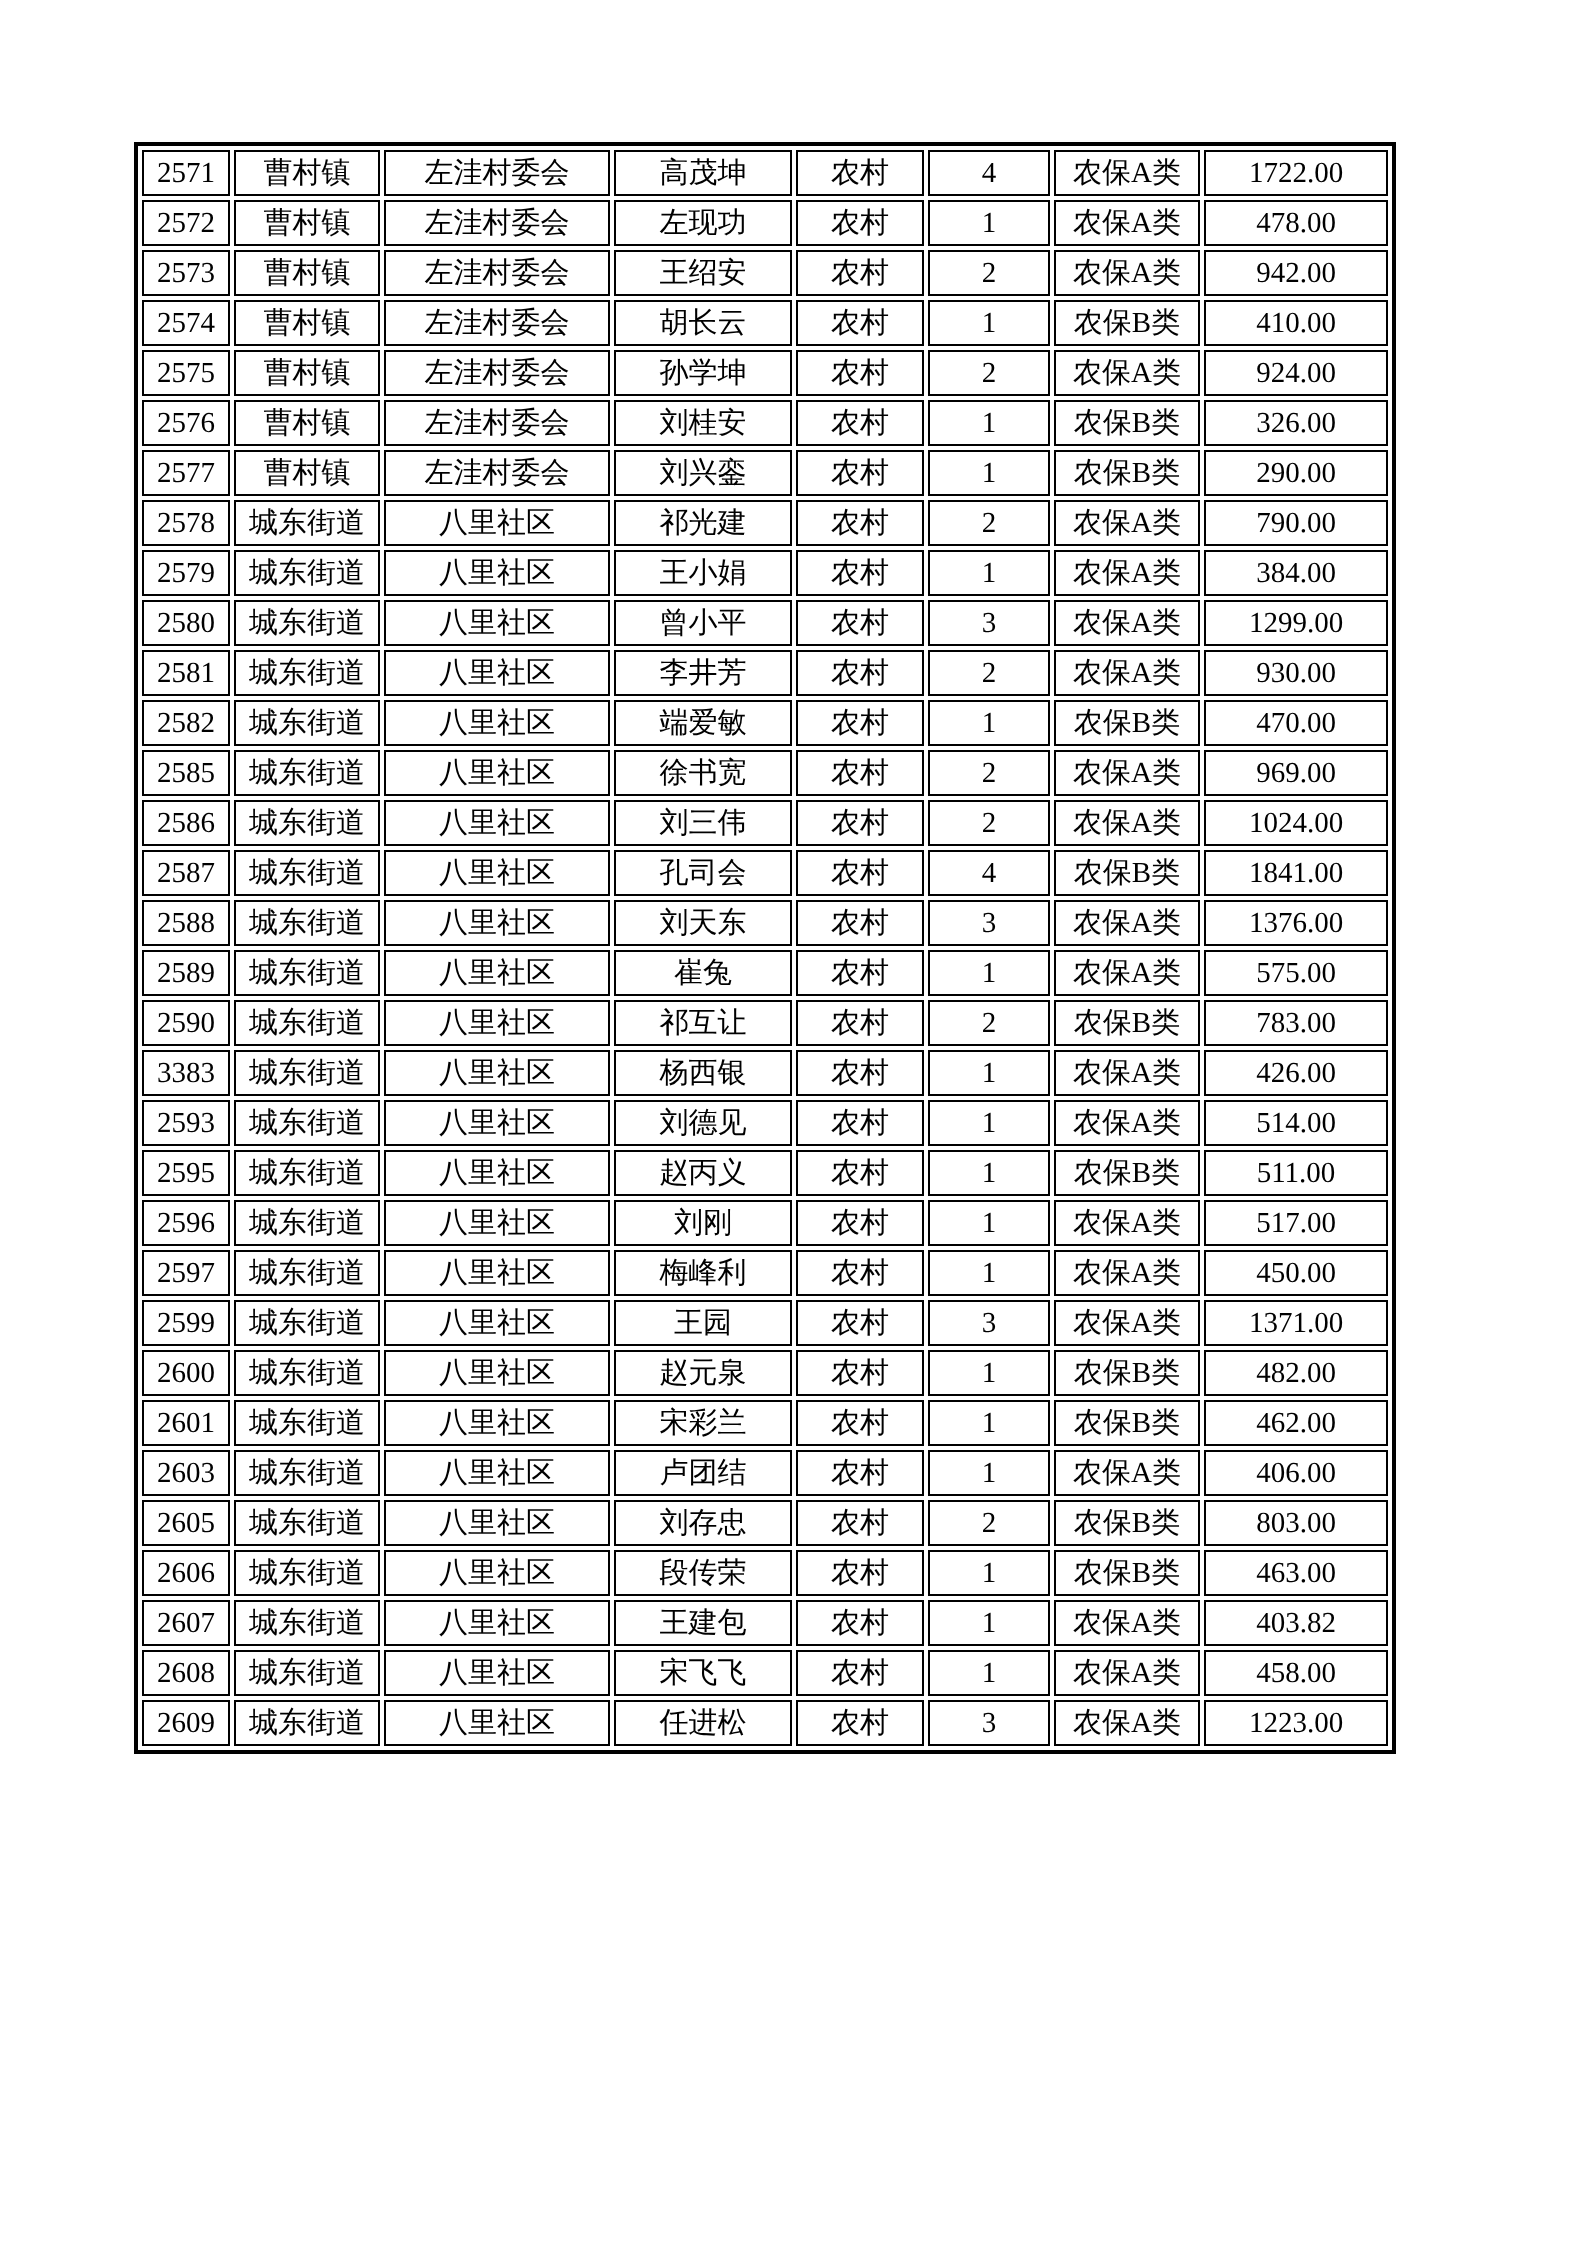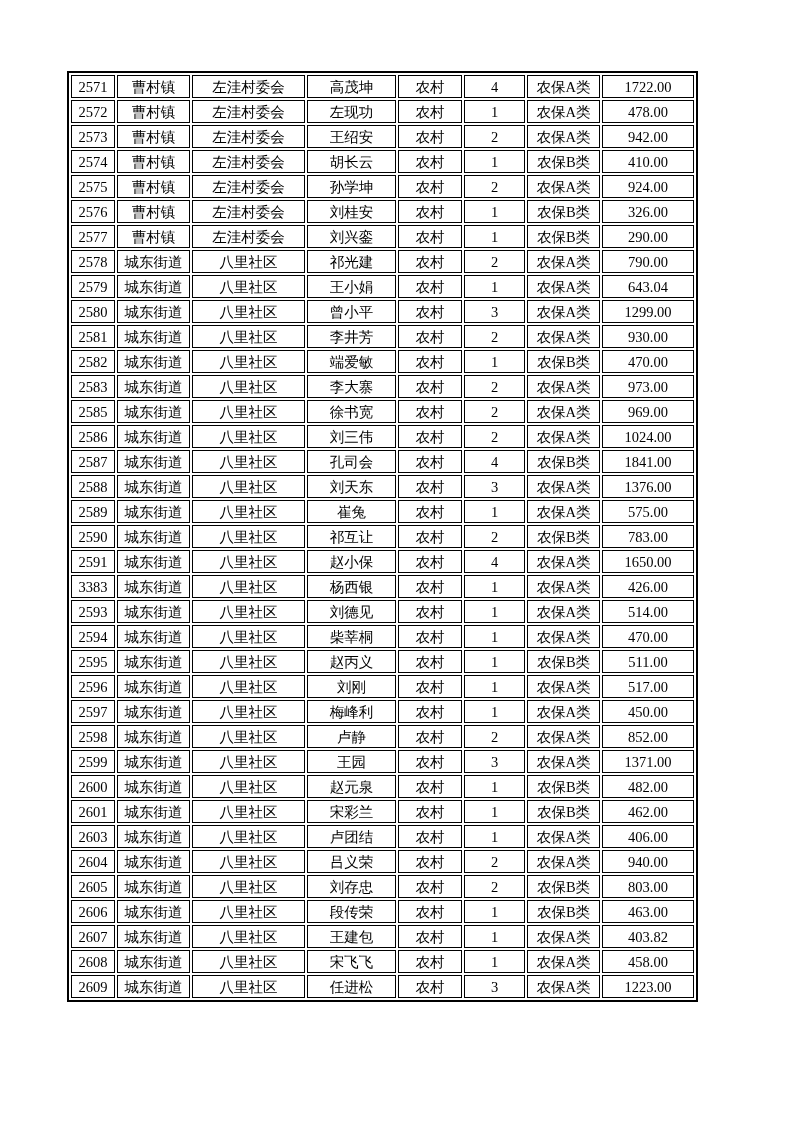--- a/index.html
+++ b/index.html
@@ -135,21 +135,21 @@
           <td>790.00</td>
         </tr>
         <tr>
           <td>2579</td>
           <td>城东街道</td>
           <td>八里社区</td>
           <td>王小娟</td>
           <td>农村</td>
           <td>1</td>
           <td>农保A类</td>
-          <td>643.04</td>
+          <td>384.00</td>
         </tr>
         <tr>
           <td>2580</td>
           <td>城东街道</td>
           <td>八里社区</td>
           <td>曾小平</td>
           <td>农村</td>
           <td>3</td>
           <td>农保A类</td>
           <td>1299.00</td>
@@ -168,30 +168,20 @@
           <td>2582</td>
           <td>城东街道</td>
           <td>八里社区</td>
           <td>端爱敏</td>
           <td>农村</td>
           <td>1</td>
           <td>农保B类</td>
           <td>470.00</td>
         </tr>
         <tr>
-          <td>2583</td>
-          <td>城东街道</td>
-          <td>八里社区</td>
-          <td>李大寨</td>
-          <td>农村</td>
-          <td>2</td>
-          <td>农保A类</td>
-          <td>973.00</td>
-        </tr>
-        <tr>
           <td>2585</td>
           <td>城东街道</td>
           <td>八里社区</td>
           <td>徐书宽</td>
           <td>农村</td>
           <td>2</td>
           <td>农保A类</td>
           <td>969.00</td>
         </tr>
         <tr>
@@ -238,60 +228,40 @@
           <td>2590</td>
           <td>城东街道</td>
           <td>八里社区</td>
           <td>祁互让</td>
           <td>农村</td>
           <td>2</td>
           <td>农保B类</td>
           <td>783.00</td>
         </tr>
         <tr>
-          <td>2591</td>
-          <td>城东街道</td>
-          <td>八里社区</td>
-          <td>赵小保</td>
-          <td>农村</td>
-          <td>4</td>
-          <td>农保A类</td>
-          <td>1650.00</td>
-        </tr>
-        <tr>
           <td>3383</td>
           <td>城东街道</td>
           <td>八里社区</td>
           <td>杨西银</td>
           <td>农村</td>
           <td>1</td>
           <td>农保A类</td>
           <td>426.00</td>
         </tr>
         <tr>
           <td>2593</td>
           <td>城东街道</td>
           <td>八里社区</td>
           <td>刘德见</td>
           <td>农村</td>
           <td>1</td>
           <td>农保A类</td>
           <td>514.00</td>
         </tr>
         <tr>
-          <td>2594</td>
-          <td>城东街道</td>
-          <td>八里社区</td>
-          <td>柴莘桐</td>
-          <td>农村</td>
-          <td>1</td>
-          <td>农保A类</td>
-          <td>470.00</td>
-        </tr>
-        <tr>
           <td>2595</td>
           <td>城东街道</td>
           <td>八里社区</td>
           <td>赵丙义</td>
           <td>农村</td>
           <td>1</td>
           <td>农保B类</td>
           <td>511.00</td>
         </tr>
         <tr>
@@ -308,30 +278,20 @@
           <td>2597</td>
           <td>城东街道</td>
           <td>八里社区</td>
           <td>梅峰利</td>
           <td>农村</td>
           <td>1</td>
           <td>农保A类</td>
           <td>450.00</td>
         </tr>
         <tr>
-          <td>2598</td>
-          <td>城东街道</td>
-          <td>八里社区</td>
-          <td>卢静</td>
-          <td>农村</td>
-          <td>2</td>
-          <td>农保A类</td>
-          <td>852.00</td>
-        </tr>
-        <tr>
           <td>2599</td>
           <td>城东街道</td>
           <td>八里社区</td>
           <td>王园</td>
           <td>农村</td>
           <td>3</td>
           <td>农保A类</td>
           <td>1371.00</td>
         </tr>
         <tr>
@@ -356,30 +316,20 @@
         </tr>
         <tr>
           <td>2603</td>
           <td>城东街道</td>
           <td>八里社区</td>
           <td>卢团结</td>
           <td>农村</td>
           <td>1</td>
           <td>农保A类</td>
           <td>406.00</td>
-        </tr>
-        <tr>
-          <td>2604</td>
-          <td>城东街道</td>
-          <td>八里社区</td>
-          <td>吕义荣</td>
-          <td>农村</td>
-          <td>2</td>
-          <td>农保A类</td>
-          <td>940.00</td>
         </tr>
         <tr>
           <td>2605</td>
           <td>城东街道</td>
           <td>八里社区</td>
           <td>刘存忠</td>
           <td>农村</td>
           <td>2</td>
           <td>农保B类</td>
           <td>803.00</td>

